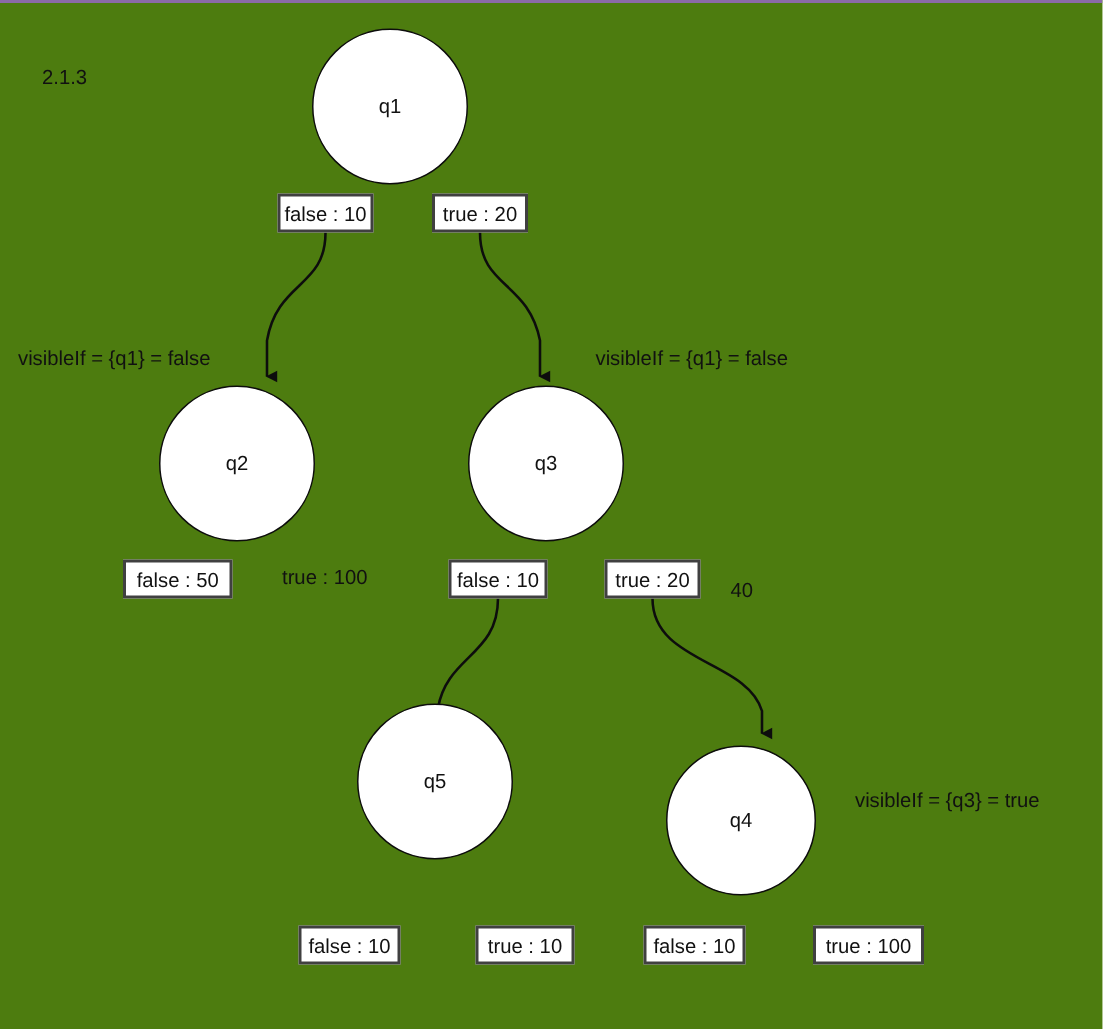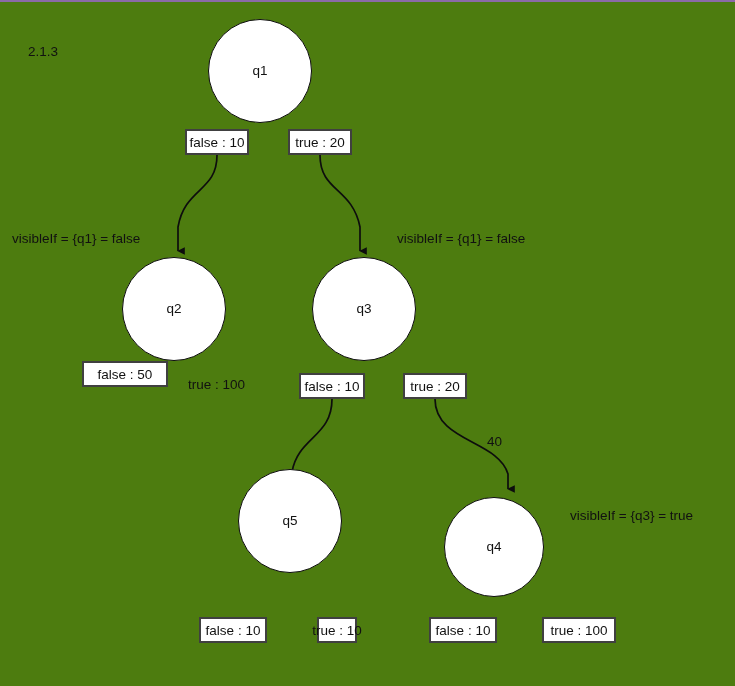--- a/index.html
+++ b/index.html
@@ -85,45 +85,45 @@
         <path d="M 320,153 C 320,190 352,185 360,225 L 360,249" marker-end="url(#arrowhead)" stroke="#0d0d0d"></path>
         <path d="M 332,397 C 332,435 298,435 292,470 L 292,487" marker-end="url(#arrowhead)" stroke="#0d0d0d"></path>
         <path d="M 435,397 C 435,440 498,438 508,472 L 508,487" marker-end="url(#arrowhead)" stroke="#0d0d0d"></path>
       </g>
   </svg>
 
   <div id="nodes-layer">
       <div class="node" style="left: 208px; top: 17px; width: 104px; height: 104px;">
         <span class="node-label">q1</span>
       </div>
-      <div class="node" style="left: 122px; top: 255px; width: 104px; height: 104px;">
+      <div class="node" style="left: 106px; top: 255px; width: 104px; height: 104px;">
         <span class="node-label">q2</span>
       </div>
       <div class="node" style="left: 312px; top: 255px; width: 104px; height: 104px; text-align: center;">
         <span class="node-label">q3</span>
       </div>
       <div class="node" style="left: 238px; top: 467px; width: 104px; height: 104px;">
         <span class="node-label">q5</span>
       </div>
       <div class="node" style="left: 444px; top: 495px; width: 100px; height: 100px;">
         <span class="node-label">q4</span>
       </div>
     </div>
   <div id="boxes-layer">
       <div class="edge-box" style="left: 185px; top: 127px; width: 64px;">false : 10</div>
       <div class="edge-box" style="left: 288px; top: 127px; width: 64px;">true : 20</div>
-      <div class="edge-box" style="left: 82px; top: 359px; width: 86px;">false : 50</div>
+      <div class="edge-box" style="left: 82px; top: 371px; width: 73px;">false : 50</div>
       <div class="edge-box" style="left: 299px; top: 371px; width: 66px;">false : 10</div>
       <div class="edge-box" style="left: 403px; top: 371px; width: 64px;">true : 20</div>
       <div class="edge-box" style="left: 199px; top: 615px; width: 68px;">false : 10</div>
-      <div class="edge-box" style="left: 317px; top: 615px; width: 40px;">true : 10</div>
+      <div class="edge-box" style="left: 317px; top: 615px; width: 66px;">true : 10</div>
       <div class="edge-box" style="left: 429px; top: 615px; width: 68px;">false : 10</div>
       <div class="edge-box" style="left: 542px; top: 615px; width: 74px;">true : 100</div>
     </div>
   <div id="plain-layer">
       <div class="plain-label" style="left: 12px; top: 229px;">visibleIf = {q1} = false</div>
       <div class="plain-label" style="left: 397px; top: 229px;">visibleIf = {q1} = false</div>
       <div class="plain-label" style="left: 188px; top: 375px;">true : 100</div>
-      <div class="plain-label" style="left: 487px; top: 432px;">40</div>
-      <div class="plain-label" style="left: 570px; top: 506px;">visibleIf = {q3} = true</div>
+      <div class="plain-label" style="left: 487px; top: 384px;">40</div>
+      <div class="plain-label" style="left: 570px; top: 524px;">visibleIf = {q3} = true</div>
     </div>
 
 </div>
 
 </body></html>

